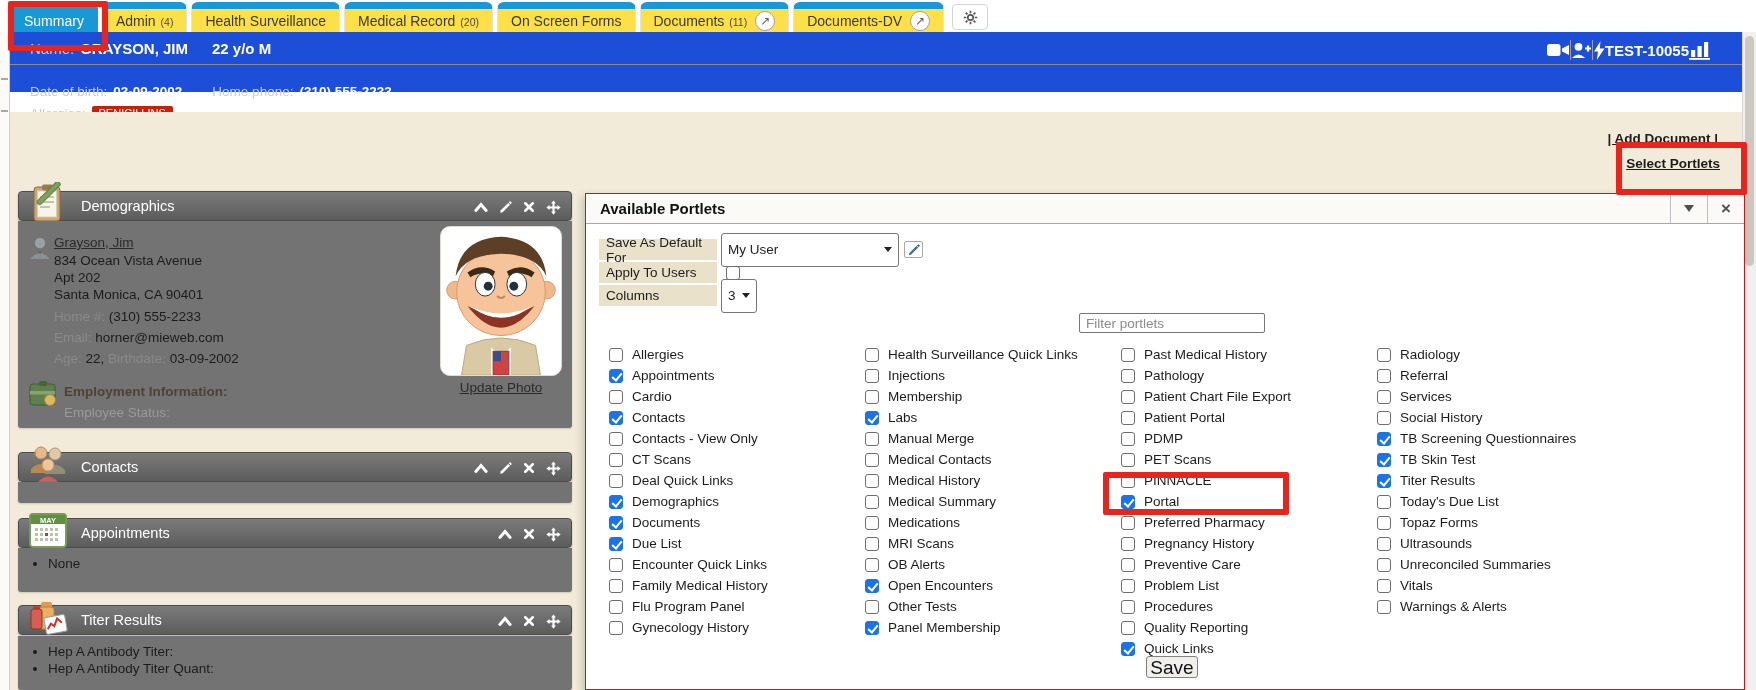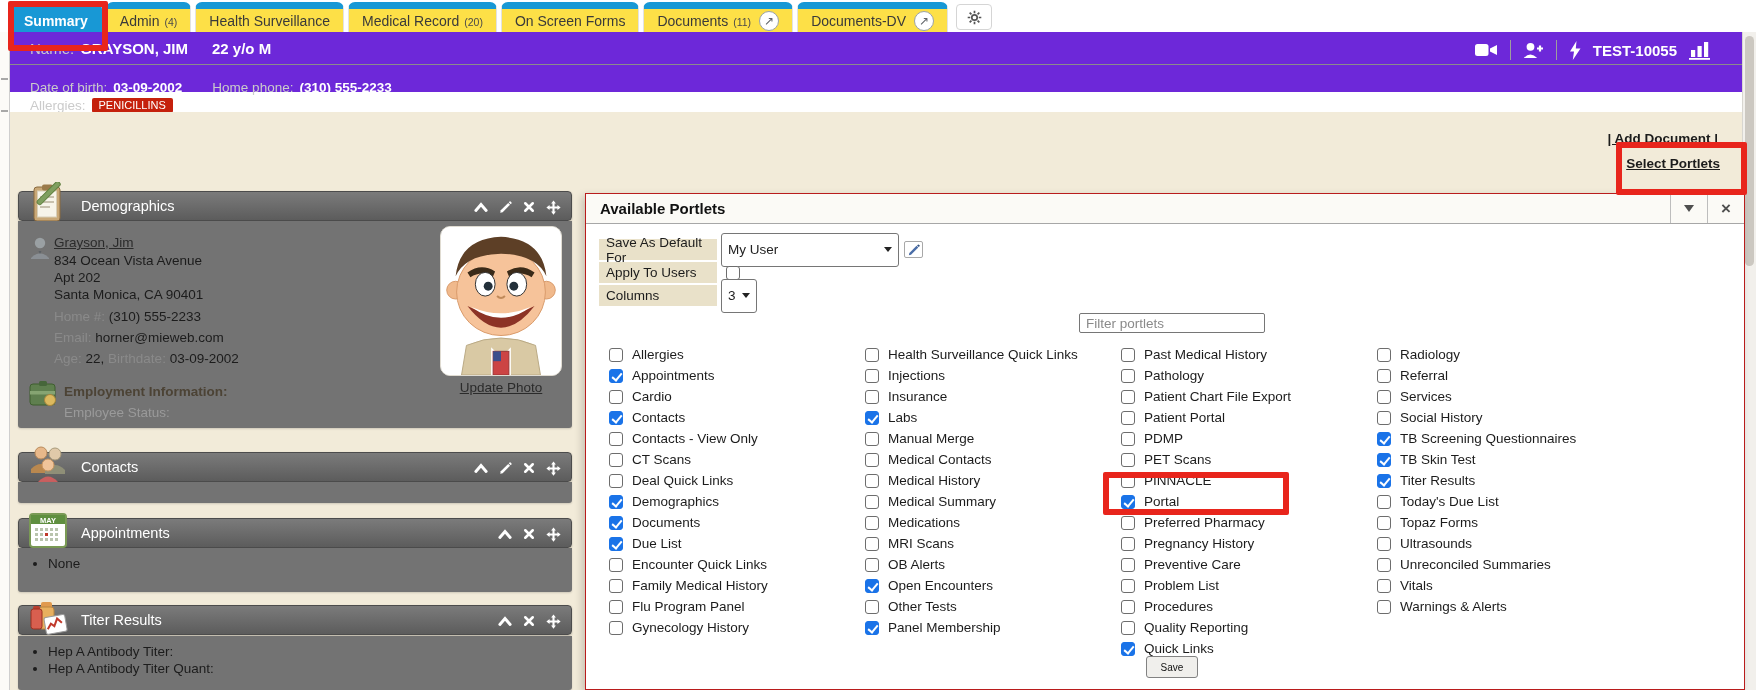--- a/index.html
+++ b/index.html
@@ -7,37 +7,37 @@
   .page{position:relative;width:1756px;height:690px;overflow:hidden;background:#fff;
         font-family:"Liberation Sans",sans-serif;color:#222}
   .abs{position:absolute}
 
   
   #tab-bar{left:10px;top:0;right:14px;height:32px;background:#fff;display:flex;align-items:flex-end}
   #tabs-container{display:flex;align-items:flex-end}
   .tab{position:relative;display:inline-flex;align-items:center;gap:5px;height:30px;padding:0 13px;
        background:#fde047;border:1px solid #e2e2e2;border-bottom:none;border-top:7px solid #1898d5;
        border-radius:7px 7px 0 0;font-size:14px;color:#3a3a3a;margin-right:4px;white-space:nowrap}
-  .tab.active{background:#1898d5;border-color:#1898d5;color:#fff;font-weight:bold}
+  .tab.active{background:#1898d5;border-color:#1898d5;color:#fff;font-weight:normal}
   .tab .count{font-size:10.5px;color:#4a4a4a;position:relative;top:1px}
   .popout{width:20px;height:20px;border:1.5px solid #9aa2a8;border-radius:50%;font-size:12px;
           color:#5f6368;display:inline-flex;align-items:center;justify-content:center;margin-left:3px;background:#fff}
   .gear-btn{width:36px;height:26px;border:1px solid #d5d5d5;border-radius:4px;background:#fff;
             display:flex;align-items:center;justify-content:center;margin:0 0 2px 4px}
 
   
-  #patient-header{left:0;top:32px;right:14px;height:60px;background:#6d28d9;color:#fff}
+  #patient-header{left:0;top:32px;right:14px;height:60px;background:#1d4ed8;color:#fff}
   #ph-row1{height:33px;border-bottom:1px solid #8b8b8b;display:flex;align-items:center;padding-left:30px;font-size:15px}
-  #ph-row2{display:flex;align-items:flex-end;padding-left:30px;height:24px;margin-top:6px;font-size:13.5px}
+  #ph-row2{display:flex;align-items:center;padding-left:30px;height:24px;margin-top:14px;font-size:13.5px}
   #ph-row3{display:flex;align-items:center;padding-left:30px;height:20px;font-size:13.5px}
   .ph-label{color:#cbcbcb;margin-right:6px}
   .ph-value{color:#fff;font-weight:bold}
   .gap24{width:24px}.gap30{width:30px}
   #allergy-badge{background:#c5200c;color:#fff;font-weight:normal;padding:1px 7px 2px;border-radius:2px;font-size:11px}
-  #ph-icons{position:absolute;right:30px;top:6px;display:flex;align-items:center;gap:12px;height:24px}
+  #ph-icons{position:absolute;right:30px;top:6px;display:flex;align-items:center;height:24px}
   .ph-divider{width:1px;height:20px;background:#9d9d9d}
 
   
   #content-bg{left:10px;top:112px;right:12px;bottom:0;background:#f2ebd9}
   #left-strip{left:0;top:32px;width:10px;bottom:0;background:#fcfbf8;border-right:1px solid #cfcfcf}
   .strip-tick{position:absolute;left:1px;width:7px;height:2px;background:#a8a8a8}
   #scrollbar{right:0;top:32px;width:14px;bottom:0;background:#f2f0ec;border-left:1px solid #d8d6d1}
   #scroll-thumb{position:absolute;left:2px;top:4px;width:9px;height:230px;background:#ccc8c1;border-radius:5px}
 
   #add-document{top:131px;right:38px;font-size:13.5px;color:#1c1c1c;text-decoration:underline;font-weight:bold}
@@ -88,21 +88,21 @@
        border:solid #fff;border-width:0 2px 2px 0;transform:rotate(40deg)}
   #edit-default-icon{width:19px;height:17px;border:1px solid #a8a8a8;border-radius:2px;margin-left:5px;
        display:flex;align-items:center;justify-content:center;background:#fff}
   #filter-input{position:absolute;left:493px;top:119px;width:186px;height:20px;border:1px solid #767676;
        border-radius:2px;font-size:13.5px;padding:0 6px;font-family:"Liberation Sans",sans-serif;color:#222}
   #filter-input::placeholder{color:#8a8a8a}
   .grid-col{position:absolute;top:150px;width:252px}
   .cbrow{height:21px;display:flex;align-items:center;gap:9px;white-space:nowrap}
   .cbrow .cb-label{font-size:13.5px;color:#1c1c1c}
   #save-btn{position:absolute;left:560px;top:462px;width:52px;height:22px;background:#f0efec;
-       border:1px solid #828282;border-radius:3px;font-size:10px;font-family:"Liberation Sans",sans-serif;
+       border:1px solid #828282;border-radius:3px;font-size:19px;font-family:"Liberation Sans",sans-serif;
        color:#111;cursor:pointer}
 
   
   .annotation{position:absolute;border:6px solid #e8251c;border-radius:2px;z-index:60;pointer-events:none}
   #ann-summary{left:8px;top:1px;width:100px;height:50px}
   #ann-select-portlets{left:1616px;top:142px;width:131px;height:53px}
   #ann-portal{left:1103px;top:472px;width:186px;height:43px}
 </style>
 </head>
 <body>
@@ -525,21 +525,21 @@
           <div class="cbrow">
             <span class="cb"></span>
             <span class="cb-label">Health Surveillance Quick Links</span>
           </div>
           <div class="cbrow">
             <span class="cb"></span>
             <span class="cb-label">Injections</span>
           </div>
           <div class="cbrow">
             <span class="cb"></span>
-            <span class="cb-label">Insurance</span>
+            <span class="cb-label">Membership</span>
           </div>
           <div class="cbrow">
             <span class="cb checked"></span>
             <span class="cb-label">Labs</span>
           </div>
           <div class="cbrow">
             <span class="cb"></span>
             <span class="cb-label">Manual Merge</span>
           </div>
           <div class="cbrow">

